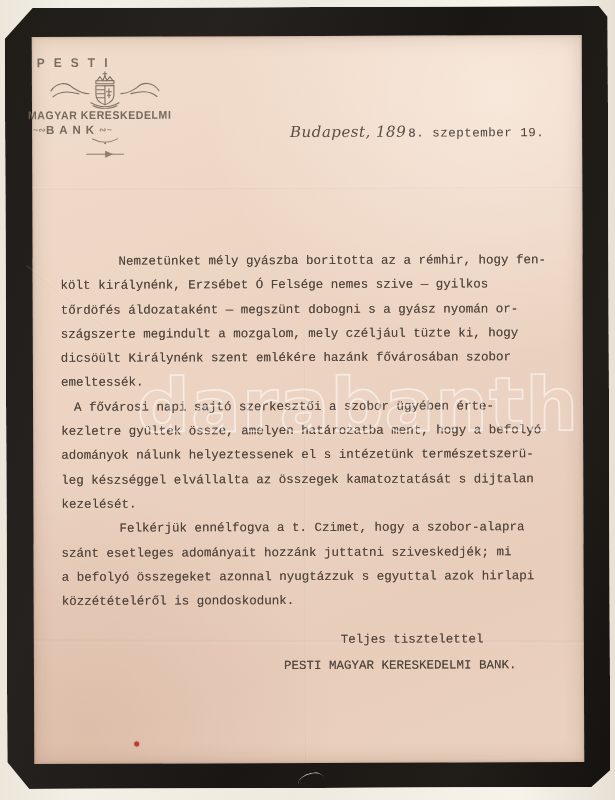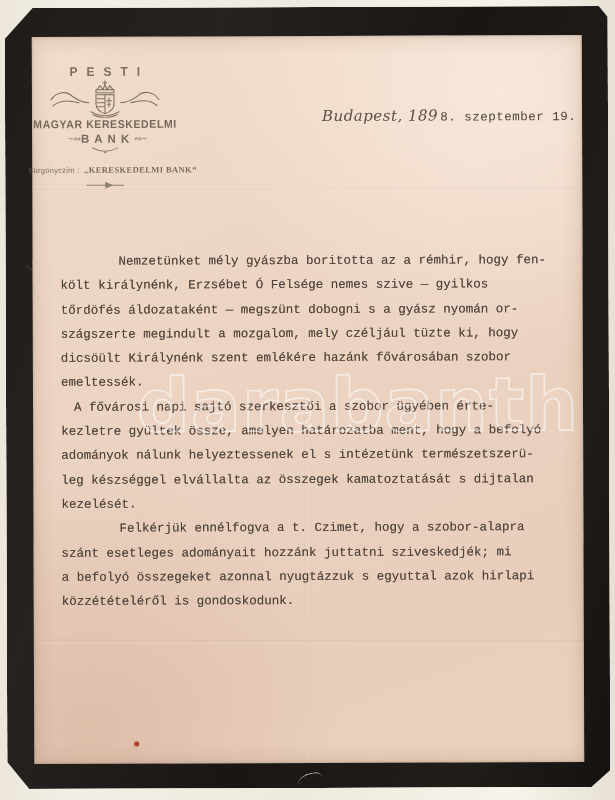--- a/index.html
+++ b/index.html
@@ -25,33 +25,33 @@
   }
   .paper{
     position:absolute;left:27px;top:29px;right:26px;bottom:25px;
     background:
       radial-gradient(120% 80% at 85% 8%,rgba(255,246,236,0.55) 0%,rgba(255,246,236,0) 45%),
       radial-gradient(90% 70% at 10% 95%,rgba(168,120,88,0.18) 0%,rgba(168,120,88,0) 50%),
       linear-gradient(160deg,#f1dccb 0%,var(--paper) 42%,#e8cdbb 78%,#ebd1bf 100%);
     box-shadow:inset 0 0 20px rgba(92,58,36,0.20), inset 0 0 3px rgba(70,40,25,0.25);
   }
   
-  .letterhead{position:absolute;left:-4px;top:28px;width:154px;text-align:center;color:var(--letterhead_ink);}
+  .letterhead{position:absolute;left:-4px;top:19px;width:154px;text-align:left;color:var(--letterhead_ink);}
   .lh-city{font-size:12px;font-weight:bold;letter-spacing:9px;padding-left:9px;opacity:.88;transform:scaleY(1.05);}
   .crest{display:block;margin:1px auto 0;opacity:.85;}
   .lh-org1{font-size:10.5px;font-weight:bold;letter-spacing:.6px;transform:scaleY(1.08);opacity:.92;}
   .lh-org2{font-size:11.5px;font-weight:bold;letter-spacing:5px;padding-left:5px;margin-top:3px;opacity:.92;}
   .orn{font-size:9px;letter-spacing:0;opacity:.65;position:relative;top:-1px;}
   .bracket-orn{display:block;margin:1px auto 0;opacity:.7;}
   .telegraph{margin-top:4px;white-space:nowrap;opacity:.9;}
   .tg-label{font-size:7.5px;letter-spacing:.3px;}
   .tg-value{font-size:8.5px;font-weight:bold;font-family:"Liberation Serif",serif;letter-spacing:.4px;}
   .arrow-orn{display:block;margin:4px auto 0;opacity:.75;}
   
-  .dateline{position:absolute;left:258px;top:71px;white-space:nowrap;margin-left:32px;}
+  .dateline{position:absolute;left:258px;top:87px;white-space:nowrap;}
   .script{font-family:"DejaVu Serif",serif;font-style:italic;font-size:15px;color:#5a4f45;letter-spacing:.5px;}
   .typed{font-family:"Liberation Mono",monospace;font-size:12.5px;color:var(--ink);margin-left:2px;letter-spacing:.5px;}
   
   .body-text{
     position:absolute;left:28px;top:213px;width:486px;
     font-family:"Liberation Mono",monospace;font-size:12.5px;line-height:24.3px;
     color:var(--ink);text-shadow:0 0 .6px rgba(78,60,48,.55);
   }
   .line{white-space:nowrap;}
   .indent-lg{padding-left:58px;}
@@ -107,24 +107,20 @@
             <path d="M64 18 v9 M61.5 21 h5 M62.5 24.5 h3"></path>
             <path d="M46 32 q14 8 28 0 M48 35 q12 6 24 0"></path>
           </g>
         </svg>
         <div class="lh-org1">MAGYAR KERESKEDELMI</div>
         <div class="lh-org2"><span class="orn">~∾</span><span>BANK</span><span class="orn">∾~</span></div>
         <svg class="bracket-orn" width="30" height="9" viewBox="0 0 30 9">
           <path d="M2 2 q13 7 26 0" fill="none" stroke="#6b6053" stroke-width="1"></path>
           <circle cx="15" cy="6.5" r="1.1" fill="#6b6053"></circle>
         </svg>
-        <div class="telegraph">
-          <span class="tg-label">Sürgönyczim :</span>
-          <span class="tg-value">„KERESKEDELMI BANK“</span>
-        </div>
         <svg class="arrow-orn" width="38" height="9" viewBox="0 0 38 9">
           <path d="M0 4.5 H38" stroke="#6b6053" stroke-width="1"></path>
           <path d="M19 1 L27 4.5 L19 8 Z" fill="#6b6053"></path>
         </svg>
       </div>
 
       <div class="dateline">
         <span class="script">Budapest, 189</span><span class="typed">8. szeptember 19.</span>
       </div>
 
@@ -145,20 +141,24 @@
           <div class="line">kezelését.</div>
         </div>
         <div>
           <div class="line indent-lg">Felkérjük ennélfogva a t. Czimet, hogy a szobor-alapra</div>
           <div class="line">szánt esetleges adományait hozzánk juttatni sziveskedjék; mi</div>
           <div class="line">a befolyó összegeket azonnal nyugtázzuk s egyuttal azok hirlapi</div>
           <div class="line">közzétételéről is gondoskodunk.</div>
         </div>
       </div>
 
+      <div class="closing">
+        <div class="salutation">Teljes tisztelettel</div>
+        <div class="signatory">PESTI MAGYAR KERESKEDELMI BANK.</div>
+      </div>
 
       <div class="watermark">darabanth</div>
 
       <div class="red-dot"></div>
       <div class="crease crease-h1"></div>
       <div class="crease crease-h2"></div>
       <div class="crease crease-v"></div>
       <div class="crease crease-d"></div>
     </div>
     <div class="scratch"></div>

